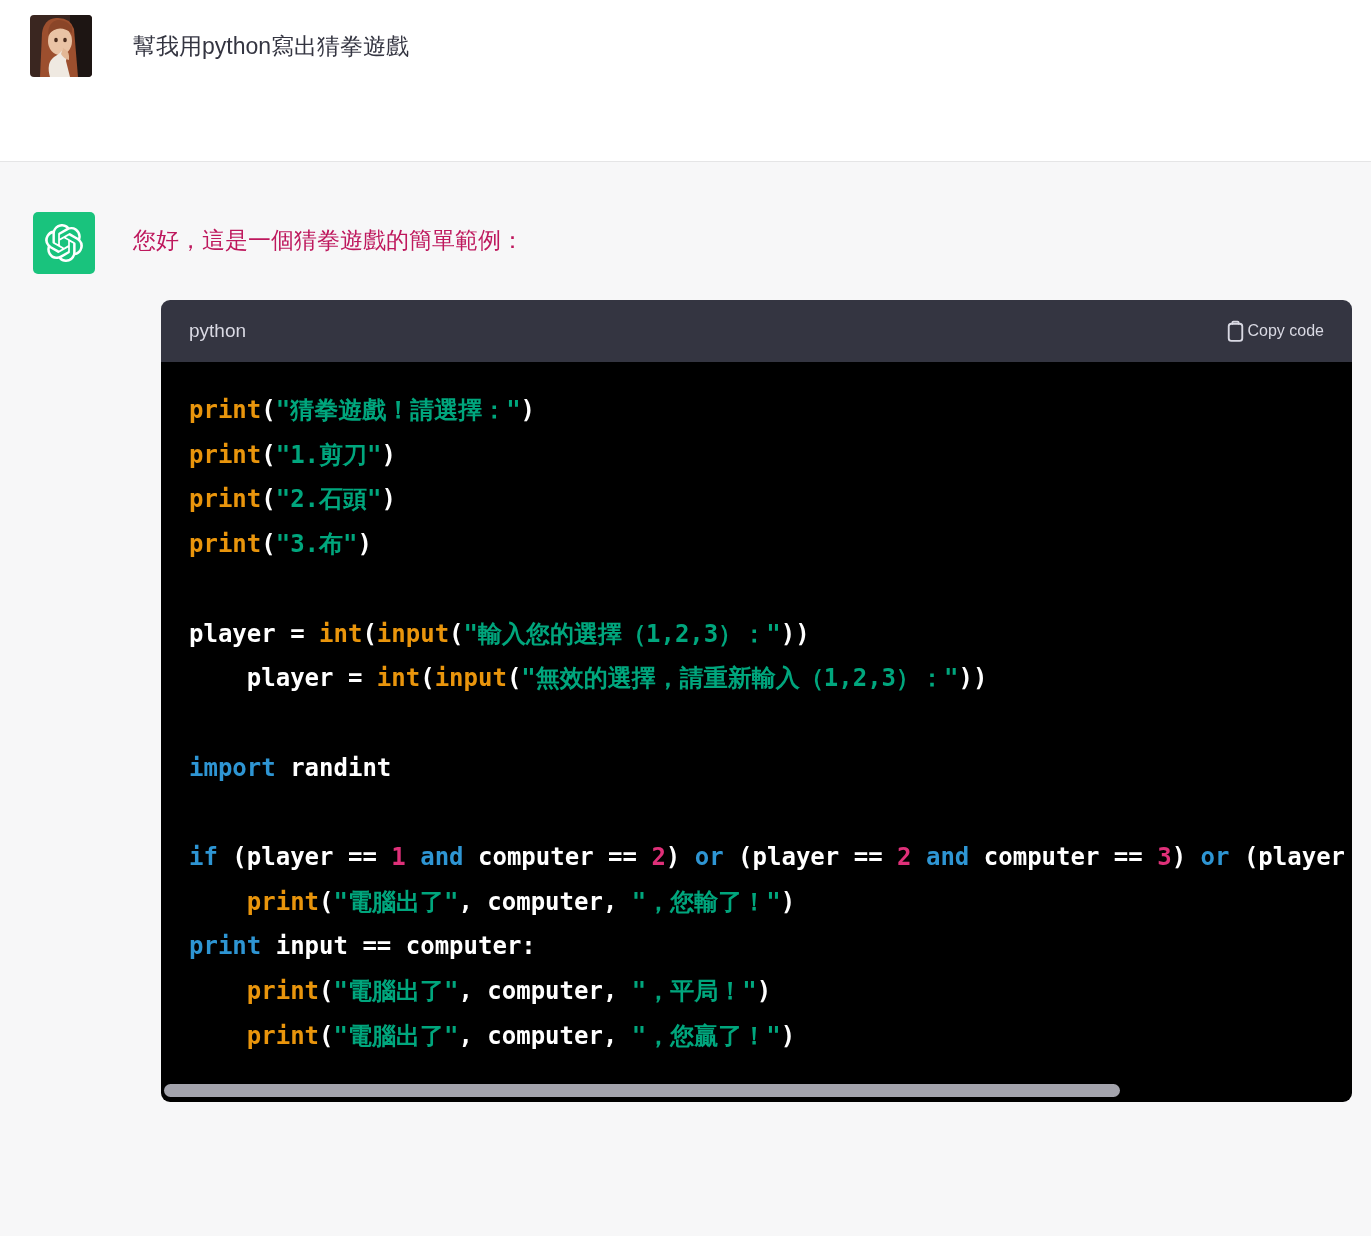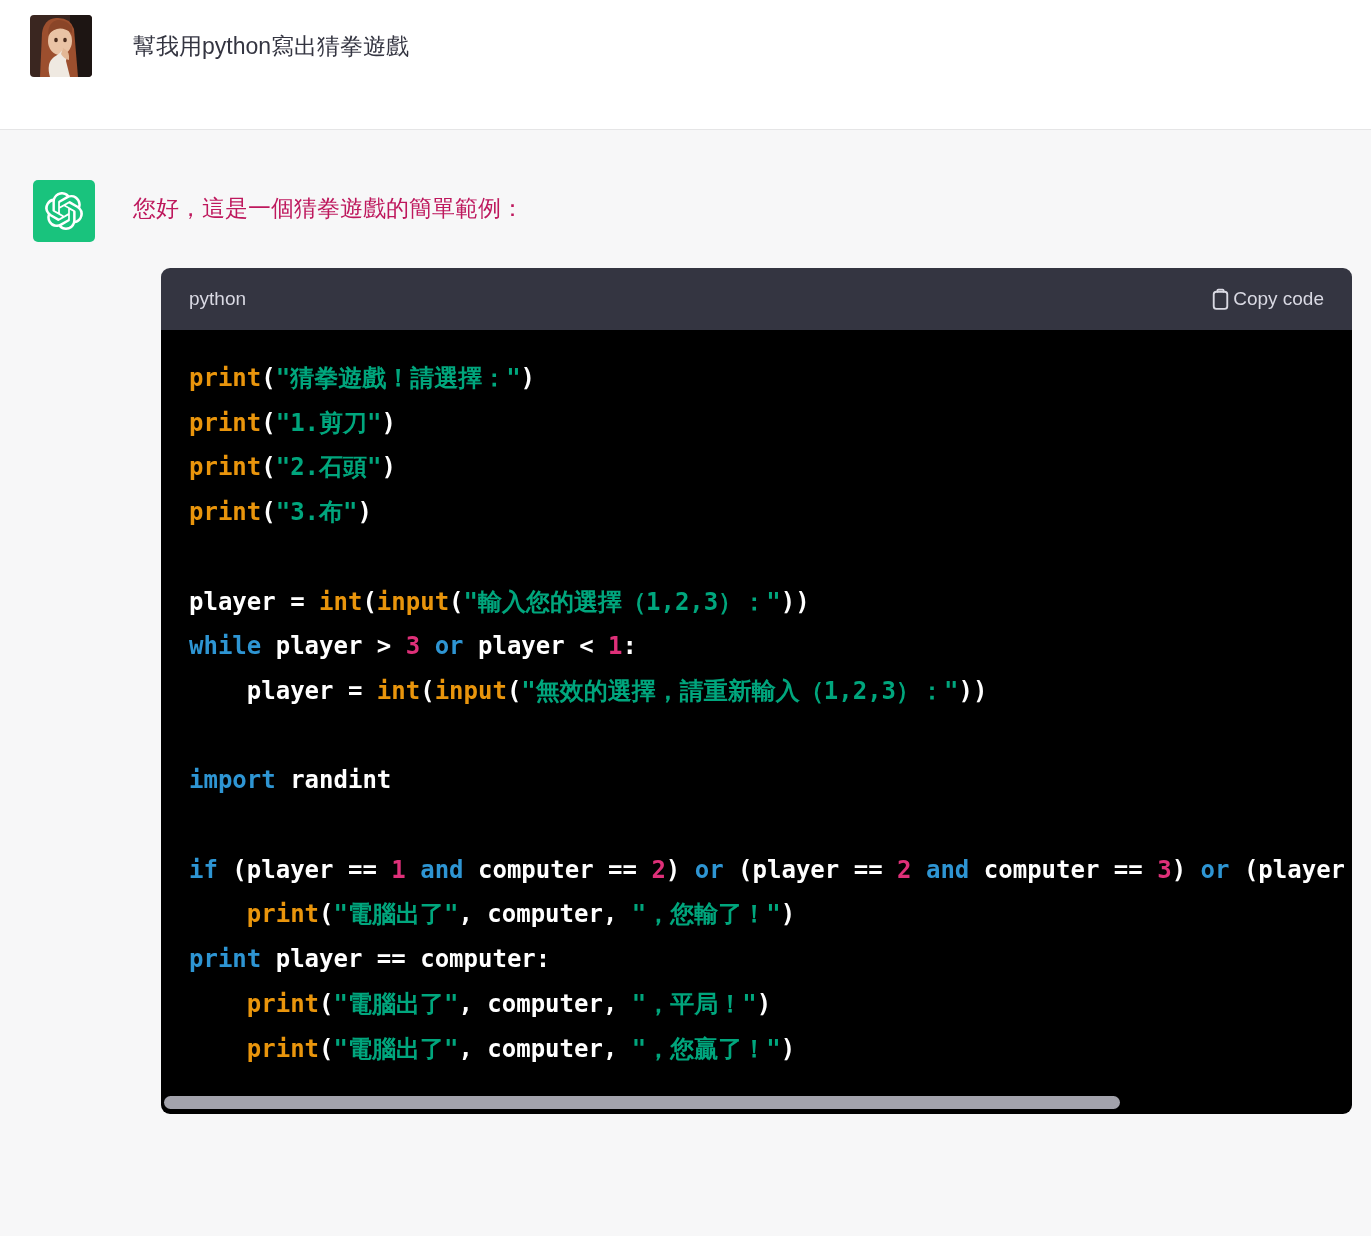--- a/index.html
+++ b/index.html
@@ -1,21 +1,21 @@
 <!DOCTYPE html>
 <html style="--c-pl: #ffffff; --c-fn: #e9950c; --c-kw: #2e95d3; --c-str: #00a67d; --c-num: #df3079; --header-bg: #343541; --code-bg: #000000; --avatar-green: #19c37d;"><head>
 <meta charset="utf-8">
 <style>
   * { margin: 0; padding: 0; box-sizing: border-box; }
   html, body { width: 1371px; height: 1236px; overflow: hidden; }
   body { background: #f7f7f8; font-family: "Liberation Sans", "DejaVu Sans", sans-serif; }
 
   
   .user-section {
-    height: 130px; background: #ffffff;
+    height: 162px; background: #ffffff;
     border-bottom: 1px solid #e5e5e6;
     display: flex; align-items: flex-start;
     padding: 15px 0 0 30px;
   }
   .avatar {
     width: 62px; height: 62px; border-radius: 4px;
     flex: 0 0 62px; overflow: hidden;
   }
   .user-text {
     margin: 16px 0 0 41px;
@@ -41,21 +41,21 @@
     height: 62px; background: var(--header-bg, #343541);
     border-radius: 9px 9px 0 0;
     display: flex; align-items: center; justify-content: space-between;
     padding: 0 28px;
   }
   .lang-label { font-size: 19px; color: #d9d9e3; }
   .copy-btn {
     display: flex; align-items: center; 
     background: none; border: none; cursor: pointer;
     font-family: "Liberation Sans", sans-serif;
-    font-size: 19px; color: #d9d9e3;
+    font-size: 16px; color: #d9d9e3;
   }
   .copy-btn svg { display: block; }
 
   .code-area {
     position: relative;
     background: var(--code-bg, #000000);
     border-radius: 0 0 9px 9px;
     padding: 26px 28px 43px 28px;
     overflow: hidden;
   }
@@ -120,27 +120,26 @@
       </button>
     </div>
     <div class="code-area">
       <div>
           <div class="code-line"><span class="tok-fn">print</span><span class="tok-pl">(</span><span class="tok-str">"猜拳遊戲！請選擇："</span><span class="tok-pl">)</span></div>
           <div class="code-line"><span class="tok-fn">print</span><span class="tok-pl">(</span><span class="tok-str">"1.剪刀"</span><span class="tok-pl">)</span></div>
           <div class="code-line"><span class="tok-fn">print</span><span class="tok-pl">(</span><span class="tok-str">"2.石頭"</span><span class="tok-pl">)</span></div>
           <div class="code-line"><span class="tok-fn">print</span><span class="tok-pl">(</span><span class="tok-str">"3.布"</span><span class="tok-pl">)</span></div>
           <div class="code-line"></div>
           <div class="code-line"><span class="tok-pl">player = </span><span class="tok-fn">int</span><span class="tok-pl">(</span><span class="tok-fn">input</span><span class="tok-pl">(</span><span class="tok-str">"輸入您的選擇（1,2,3）："</span><span class="tok-pl">))</span></div>
-          <div class="code-line"><span class="tok-kw">while</span><span class="tok-pl"> player &gt; </span><span class="tok-num">3</span><span class="tok-pl"> </span><span class="tok-kw">or</span><span class="tok-pl"> player &lt; </span><span class="tok-num">1</span><span class="tok-pl">:</span></div>
           <div class="code-line"><span class="tok-pl">    player = </span><span class="tok-fn">int</span><span class="tok-pl">(</span><span class="tok-fn">input</span><span class="tok-pl">(</span><span class="tok-str">"無效的選擇，請重新輸入（1,2,3）："</span><span class="tok-pl">))</span></div>
           <div class="code-line"></div>
           <div class="code-line"><span class="tok-kw">import</span><span class="tok-pl"> randint</span></div>
           <div class="code-line"></div>
           <div class="code-line"><span class="tok-kw">if</span><span class="tok-pl"> (player == </span><span class="tok-num">1</span><span class="tok-pl"> </span><span class="tok-kw">and</span><span class="tok-pl"> computer == </span><span class="tok-num">2</span><span class="tok-pl">) </span><span class="tok-kw">or</span><span class="tok-pl"> (player == </span><span class="tok-num">2</span><span class="tok-pl"> </span><span class="tok-kw">and</span><span class="tok-pl"> computer == </span><span class="tok-num">3</span><span class="tok-pl">) </span><span class="tok-kw">or</span><span class="tok-pl"> (player == </span></div>
           <div class="code-line"><span class="tok-pl">    </span><span class="tok-fn">print</span><span class="tok-pl">(</span><span class="tok-str">"電腦出了"</span><span class="tok-pl">, computer, </span><span class="tok-str">"，您輸了！"</span><span class="tok-pl">)</span></div>
-          <div class="code-line"><span class="tok-kw">print</span><span class="tok-pl"> player == computer:</span></div>
+          <div class="code-line"><span class="tok-kw">print</span><span class="tok-pl"> input == computer:</span></div>
           <div class="code-line"><span class="tok-pl">    </span><span class="tok-fn">print</span><span class="tok-pl">(</span><span class="tok-str">"電腦出了"</span><span class="tok-pl">, computer, </span><span class="tok-str">"，平局！"</span><span class="tok-pl">)</span></div>
           <div class="code-line"><span class="tok-pl">    </span><span class="tok-fn">print</span><span class="tok-pl">(</span><span class="tok-str">"電腦出了"</span><span class="tok-pl">, computer, </span><span class="tok-str">"，您贏了！"</span><span class="tok-pl">)</span></div>
         </div>
       <div class="h-scrollbar"></div>
     </div>
   </div>
 </div>
 
 </body></html>

